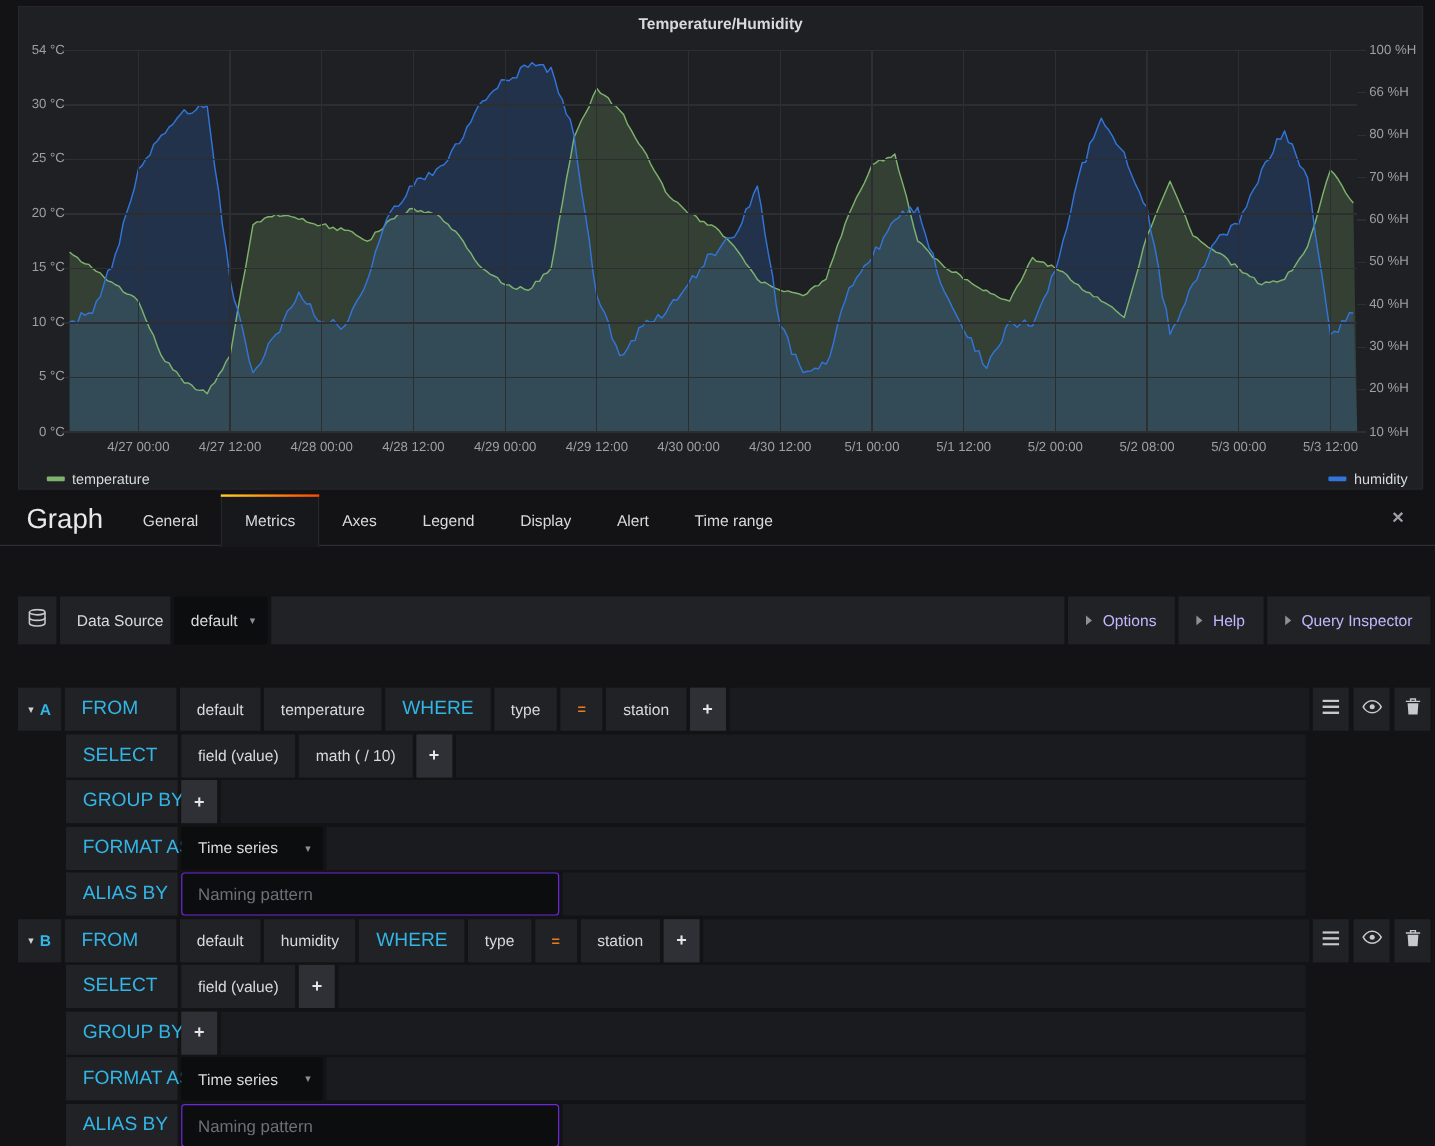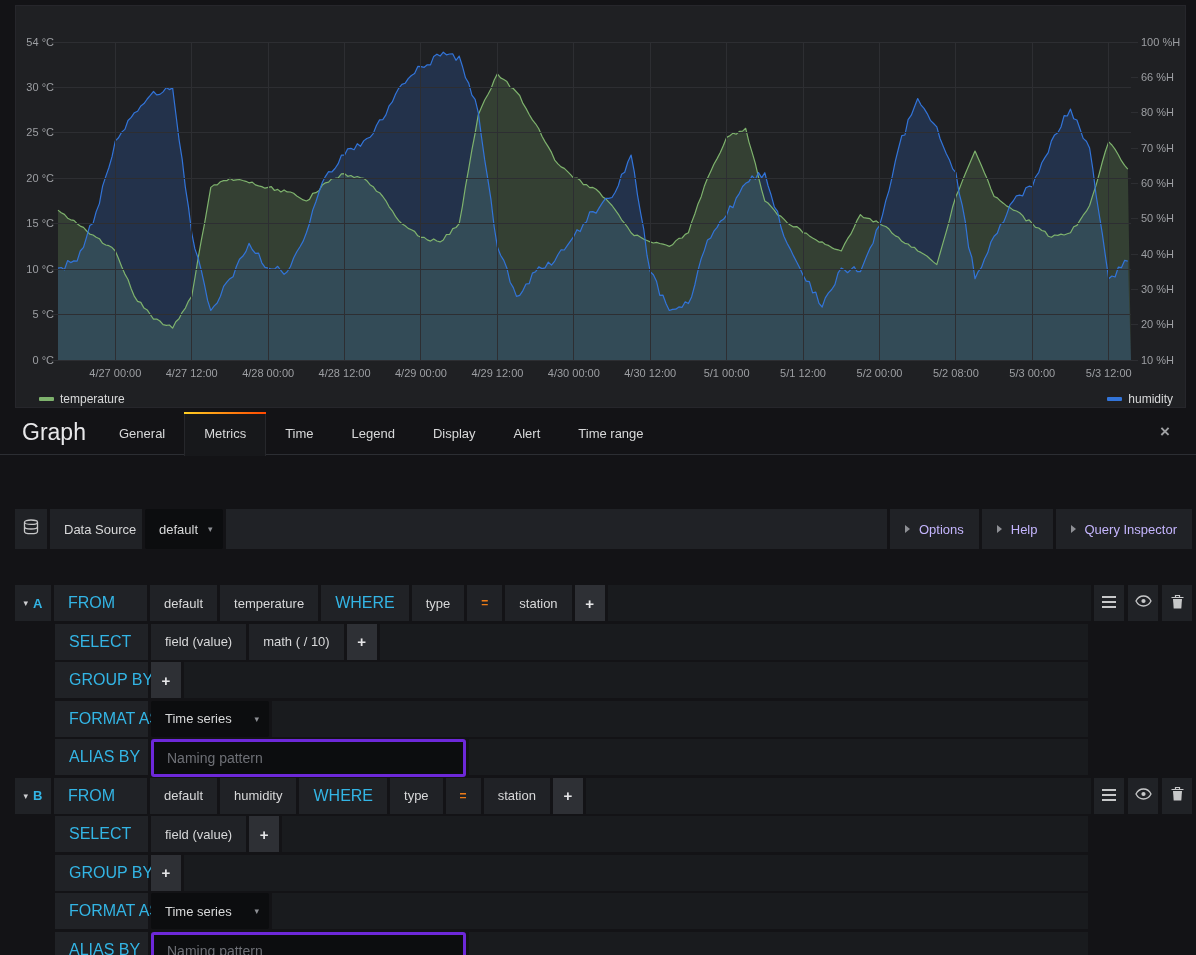--- a/index.html
+++ b/index.html
@@ -32,21 +32,21 @@
   .tab.active { background:#17181b; border-left:1px solid #26272b;
     border-right:1px solid #26272b; height:44px; }
   .tab.active::before { content:""; position:absolute; left:-1px; right:-1px; top:0;
     height:2px; background:linear-gradient(90deg,#ffcf23,#ff4800); }
   .close-x { position:absolute; right:26px; top:10px; font-size:17px; font-weight:700;
     color:#9fa0a3; cursor:pointer; line-height:20px; }
 
   
   .editor { position:absolute; left:15px; top:497px; width:1177px; }
   .row { display:flex; column-gap:3px; height:36px; margin-bottom:2.5px; }
-  .ds-row { height:40px; margin-bottom:0;margin-top:12px; }
+  .ds-row { height:40px; margin-bottom:0; }
   .cell { background:#202226; display:flex; align-items:center; padding:0 14px;
     font-size:13px; color:#d8d9da; white-space:nowrap; }
   .kw  { color:#33b5e5; font-size:16px; font-weight:500; }
   .op  { color:#eb7b18; font-weight:700; font-size:12px; }
   .label-cell { width:93px; flex:none; }
   .letter-cell { width:36px; flex:none; justify-content:center; padding:0; gap:5px; }
   .letter { color:#33b5e5; font-weight:700; font-size:13px; }
   .caret-down { font-size:9px; color:#cfd0d2; }
   .filler { flex:1; background:#191b1e; }
   .indent { width:37px; flex:none; }
@@ -54,34 +54,35 @@
   .plus-btn { background:#2e3035; width:30px; flex:none; justify-content:center;
     padding:0; font-size:15px; font-weight:700; color:#e6e6e8; cursor:pointer; }
   .icon-btn { background:#202226; width:30px; flex:none; display:flex;
     align-items:center; justify-content:center; cursor:pointer; }
   .icon-btn + .icon-btn { margin-left:1px; }
   .dropdown { background:#0c0d0f; border-radius:2px; display:flex; align-items:center;
     justify-content:space-between; padding:0 10px 0 14px; font-size:13px;
     color:#d8d9da; cursor:pointer; flex:none; }
   .dd-caret { font-size:9px; color:#8e9095; margin-left:10px; }
   .alias-input { width:315px; flex:none; background:#0c0d0f;
-    border:3px solid #6d28d9; border-radius:3px; color:#d8d9da; font-size:14px;
+    border:1px solid #6d28d9; border-radius:3px; color:#d8d9da; font-size:14px;
     padding:16px 13px; font-family:"Liberation Sans", sans-serif; }
   .alias-input::placeholder { color:#6e7076; }
   .ds-btn { background:#202226; display:flex; align-items:center; gap:9px;
     padding:0 15px; font-size:13px; color:#c4b5fd; cursor:pointer; flex:none; }
   .caret-right { width:0; height:0; border-left:5px solid #8e9095;
     border-top:4px solid transparent; border-bottom:4px solid transparent; }
   .select-parts { display:contents; }
   .icon-cell { width:32px; flex:none; justify-content:center; padding:0; }
 </style>
 </head>
 <body>
 
 <div class="panel">
+  <div class="panel-title">Temperature/Humidity</div>
   <div class="plot">
     <svg id="chart-svg" width="1073" height="318">
         <path d="M0.0,168.1L3.2,170.7L6.4,172.4L9.6,176.2L12.7,177.8L15.9,178.3L19.1,181.7L22.3,184.1L25.5,185.4L28.7,189.0L31.8,192.1L35.0,193.0L38.2,195.3L41.4,196.7L44.6,201.3L47.8,203.0L50.9,203.7L54.1,205.6L57.3,209.0L60.5,216.5L63.7,224.8L66.9,232.1L70.0,237.5L73.2,246.7L76.4,254.4L79.6,259.4L82.8,260.4L86.0,266.1L89.2,267.9L92.3,272.5L95.5,277.1L98.7,277.1L101.9,279.0L105.1,282.7L108.3,283.3L111.4,283.0L114.6,286.2L117.8,279.7L121.0,276.8L124.2,270.3L127.4,266.1L130.5,259.1L133.7,254.4L136.9,236.0L140.1,216.4L143.3,198.3L146.5,181.9L149.6,163.9L152.8,145.4L156.0,142.9L159.2,142.9L162.4,139.8L165.6,138.6L168.8,138.7L171.9,136.3L175.1,138.3L178.3,137.8L181.5,137.5L184.7,138.5L187.9,139.3L191.0,140.8L194.2,140.1L197.4,142.9L200.6,143.8L203.8,144.6L207.0,146.2L210.1,145.4L213.3,144.6L216.5,148.5L219.7,147.4L222.9,150.0L226.1,147.9L229.2,149.9L232.4,150.0L235.6,151.2L238.8,154.0L242.0,155.9L245.2,157.9L248.4,159.0L251.5,157.4L254.7,151.4L257.9,150.7L261.1,148.5L264.3,143.1L267.5,140.8L270.6,140.1L273.8,136.6L277.0,136.4L280.2,135.9L283.4,131.9L286.6,131.7L289.7,134.3L292.9,133.5L296.1,135.5L299.3,134.5L302.5,135.8L305.7,136.3L308.8,138.7L312.0,142.7L315.2,144.7L318.4,149.2L321.6,150.7L324.8,154.5L327.9,158.8L331.1,164.8L334.3,168.8L337.5,174.4L340.7,178.6L343.9,181.7L347.1,183.7L350.2,186.4L353.4,187.8L356.6,189.4L359.8,193.8L363.0,195.3L366.2,195.4L369.3,197.9L372.5,199.1L375.7,196.9L378.9,199.0L382.1,199.9L385.3,198.0L388.4,192.5L391.6,192.5L394.8,186.6L398.0,185.5L401.2,181.7L404.4,164.3L407.5,144.4L410.7,126.9L413.9,107.8L417.1,91.4L420.3,72.7L423.5,65.3L426.7,58.0L429.8,52.7L433.0,46.8L436.2,38.0L439.4,31.8L442.6,35.9L445.8,37.5L448.9,39.6L452.1,45.2L455.3,46.5L458.5,50.0L461.7,53.5L464.9,61.4L468.0,66.4L471.2,72.5L474.4,77.9L477.6,81.8L480.8,86.8L484.0,94.3L487.1,99.9L490.3,104.9L493.5,110.4L496.7,118.1L499.9,121.9L503.1,124.9L506.3,126.4L509.4,129.4L512.6,132.7L515.8,136.3L519.0,136.1L522.2,138.3L525.4,142.6L528.5,142.6L531.7,145.6L534.9,145.4L538.1,147.2L541.3,150.2L544.5,154.7L547.6,156.7L550.8,160.1L554.0,163.5L557.2,167.8L560.4,172.3L563.6,177.8L566.7,181.3L569.9,185.7L573.1,190.8L576.3,193.7L579.5,193.2L582.7,195.3L585.9,197.3L589.0,198.5L592.2,199.9L595.4,201.0L598.6,200.4L601.8,201.5L605.0,202.2L608.1,203.0L611.3,204.4L614.5,202.8L617.7,198.9L620.9,196.4L624.1,196.0L627.2,192.4L630.4,190.8L633.6,180.4L636.8,172.0L640.0,161.9L643.2,154.7L646.3,144.3L649.5,136.3L652.7,129.4L655.9,122.2L659.1,116.6L662.3,110.5L665.5,103.3L668.6,95.4L671.8,93.7L675.0,91.1L678.2,92.2L681.4,89.4L684.6,89.1L687.7,86.3L690.9,99.8L694.1,110.4L697.3,121.4L700.5,135.2L703.7,148.0L706.8,159.0L710.0,161.0L713.2,164.7L716.4,168.3L719.6,172.9L722.8,174.1L725.9,177.2L729.1,180.7L732.3,182.9L735.5,184.9L738.7,184.6L741.9,187.0L745.1,190.8L748.2,191.1L751.4,193.9L754.6,196.0L757.8,197.8L761.0,200.1L764.2,199.9L767.3,202.5L770.5,203.4L773.7,205.6L776.9,207.2L780.1,207.8L783.3,209.0L786.4,202.4L789.6,196.7L792.8,192.2L796.0,185.4L799.2,178.1L802.4,172.6L805.5,175.7L808.7,176.1L811.9,176.6L815.1,179.9L818.3,178.9L821.5,181.7L824.6,183.5L827.8,184.5L831.0,187.0L834.2,191.3L837.4,193.9L840.6,195.3L843.8,199.3L846.9,201.3L850.1,202.0L853.3,205.2L856.5,205.4L859.7,209.0L862.9,210.4L866.0,212.2L869.2,214.2L872.4,217.3L875.6,220.1L878.8,222.6L882.0,211.5L885.1,200.7L888.3,189.6L891.5,178.2L894.7,164.7L897.9,154.5L901.1,147.5L904.2,139.4L907.4,131.5L910.6,124.1L913.8,116.5L917.0,109.0L920.2,116.3L923.4,123.6L926.5,131.1L929.7,138.0L932.9,146.9L936.1,154.5L939.3,155.9L942.5,159.1L945.6,161.4L948.8,164.1L952.0,165.6L955.2,168.1L958.4,169.0L961.6,170.8L964.7,173.6L967.9,178.8L971.1,177.9L974.3,181.7L977.5,185.3L980.7,186.0L983.8,188.5L987.0,189.4L990.2,194.2L993.4,195.3L996.6,193.0L999.8,193.4L1003.0,192.1L1006.1,193.0L1009.3,191.8L1012.5,190.8L1015.7,184.8L1018.9,183.4L1022.1,178.1L1025.2,173.2L1028.4,169.2L1031.6,163.5L1034.8,153.1L1038.0,143.4L1041.2,131.8L1044.3,120.0L1047.5,109.0L1050.7,99.9L1053.9,103.0L1057.1,107.4L1060.3,112.7L1063.4,118.7L1066.6,123.3L1069.8,127.2L1073,318L0,318Z" fill="#7eb26d" fill-opacity="0.22" stroke="none"></path>
         <path d="M0.0,226.1L3.2,225.5L6.4,227.8L9.6,218.6L12.7,220.6L15.9,218.9L19.1,219.1L22.3,209.0L25.5,205.4L28.7,194.6L31.8,183.6L35.0,181.6L38.2,169.6L41.4,161.6L44.6,144.1L47.8,134.4L50.9,125.5L54.1,114.4L57.3,98.9L60.5,95.8L63.7,90.1L66.9,87.4L70.0,78.5L73.2,75.3L76.4,70.7L79.6,69.2L82.8,64.0L86.0,61.6L89.2,57.0L92.3,53.4L95.5,49.5L98.7,52.8L101.9,52.4L105.1,49.9L108.3,45.5L111.4,47.6L114.6,45.9L117.8,71.5L121.0,97.3L124.2,117.4L127.4,145.7L130.5,165.1L133.7,190.8L136.9,206.9L140.1,216.0L143.3,228.3L146.5,242.9L149.6,258.4L152.8,268.5L156.0,264.2L159.2,261.0L162.4,254.2L165.6,244.4L168.8,240.2L171.9,236.7L175.1,234.7L178.3,224.8L181.5,217.2L184.7,214.3L187.9,209.6L191.0,201.4L194.2,207.5L197.4,211.4L200.6,211.1L203.8,220.8L207.0,225.4L210.1,226.1L213.3,227.1L216.5,227.1L219.7,224.3L222.9,228.5L226.1,232.4L229.2,229.7L232.4,224.7L235.6,216.0L238.8,209.8L242.0,204.7L245.2,199.1L248.4,190.8L251.5,181.5L254.7,168.1L257.9,159.7L261.1,149.7L264.3,140.5L267.5,134.3L270.6,129.7L273.8,130.0L277.0,126.5L280.2,121.7L283.4,113.1L286.6,113.1L289.7,106.8L292.9,106.4L296.1,107.7L299.3,101.7L302.5,104.3L305.7,98.9L308.8,96.5L312.0,95.3L315.2,91.6L318.4,83.5L321.6,77.9L324.8,77.7L327.9,72.9L331.1,63.8L334.3,59.9L337.5,52.3L340.7,46.3L343.9,42.4L347.1,41.3L350.2,36.7L353.4,33.5L356.6,31.4L359.8,24.4L363.0,24.7L366.2,25.3L369.3,22.8L372.5,22.9L375.7,14.4L378.9,12.2L382.1,14.1L385.3,10.2L388.4,12.8L391.6,12.0L394.8,11.9L398.0,18.3L401.2,14.1L404.4,24.2L407.5,35.8L410.7,41.1L413.9,53.1L417.1,57.3L420.3,70.7L423.5,95.0L426.7,117.9L429.8,136.8L433.0,157.7L436.2,185.0L439.4,204.9L442.6,213.2L445.8,218.4L448.9,226.2L452.1,240.2L455.3,245.6L458.5,254.4L461.7,253.4L464.9,248.6L468.0,242.0L471.2,241.7L474.4,231.1L477.6,229.7L480.8,224.9L484.0,226.6L487.1,225.8L490.3,220.1L493.5,223.1L496.7,219.1L499.9,212.8L503.1,207.8L506.3,208.0L509.4,203.4L512.6,198.9L515.8,194.3L519.0,187.7L522.2,189.6L525.4,182.1L528.5,179.9L531.7,169.9L534.9,169.6L538.1,171.1L541.3,165.6L544.5,160.7L547.6,156.4L550.8,156.4L554.0,155.5L557.2,150.2L560.4,143.5L563.6,132.2L566.7,130.2L569.9,119.8L573.1,113.1L576.3,129.8L579.5,153.1L582.7,171.4L585.9,188.2L589.0,213.2L592.2,229.7L595.4,232.7L598.6,239.6L601.8,253.3L605.0,253.2L608.1,261.8L611.3,268.5L614.5,267.4L617.7,267.2L620.9,264.9L624.1,265.3L627.2,259.8L630.4,261.5L633.6,254.9L636.8,243.0L640.0,228.4L643.2,216.6L646.3,208.6L649.5,197.9L652.7,195.9L655.9,189.2L659.1,185.4L662.3,179.3L665.5,177.3L668.6,173.1L671.8,163.9L675.0,165.6L678.2,156.1L681.4,151.3L684.6,144.5L687.7,141.3L690.9,139.6L694.1,133.9L697.3,137.4L700.5,130.6L703.7,135.9L706.8,130.7L710.0,143.5L713.2,153.3L716.4,165.1L719.6,169.4L722.8,184.5L725.9,194.3L729.1,201.2L732.3,207.1L735.5,213.9L738.7,220.0L741.9,226.3L745.1,233.2L748.2,239.1L751.4,239.7L754.6,250.8L757.8,250.2L761.0,261.3L764.2,265.0L767.3,255.9L770.5,250.9L773.7,247.5L776.9,242.7L780.1,230.8L783.3,226.1L786.4,227.7L789.6,230.7L792.8,227.6L796.0,224.7L799.2,229.6L802.4,229.7L805.5,222.0L808.7,213.9L811.9,206.4L815.1,201.2L818.3,188.2L821.5,183.7L824.6,172.6L827.8,158.6L831.0,148.6L834.2,134.7L837.4,118.8L840.6,106.0L843.8,93.6L846.9,93.0L850.1,77.6L853.3,73.2L856.5,64.7L859.7,56.5L862.9,62.8L866.0,66.4L869.2,71.6L872.4,78.3L875.6,81.5L878.8,84.8L882.0,96.5L885.1,104.1L888.3,111.7L891.5,118.0L894.7,126.9L897.9,130.7L901.1,151.0L904.2,163.2L907.4,180.3L910.6,205.5L913.8,215.2L917.0,236.7L920.2,229.6L923.4,225.7L926.5,217.0L929.7,210.8L932.9,200.0L936.1,194.3L939.3,191.3L942.5,182.2L945.6,180.2L948.8,172.1L952.0,162.8L955.2,159.0L958.4,153.8L961.6,153.2L964.7,153.8L967.9,145.8L971.1,144.2L974.3,144.9L977.5,135.0L980.7,130.6L983.8,120.8L987.0,115.4L990.2,110.6L993.4,98.9L996.6,92.9L999.8,90.8L1003.0,85.0L1006.1,73.7L1009.3,74.0L1012.5,67.1L1015.7,76.8L1018.9,78.0L1022.1,87.3L1025.2,96.4L1028.4,99.2L1031.6,106.0L1034.8,126.8L1038.0,152.5L1041.2,172.5L1044.3,191.6L1047.5,214.6L1050.7,236.7L1053.9,234.0L1057.1,235.0L1060.3,225.2L1063.4,225.7L1066.6,218.4L1069.8,219.1L1073,318L0,318Z" fill="#3274d9" fill-opacity="0.22" stroke="none"></path>
         <path d="M0.0,168.1L3.2,170.7L6.4,172.4L9.6,176.2L12.7,177.8L15.9,178.3L19.1,181.7L22.3,184.1L25.5,185.4L28.7,189.0L31.8,192.1L35.0,193.0L38.2,195.3L41.4,196.7L44.6,201.3L47.8,203.0L50.9,203.7L54.1,205.6L57.3,209.0L60.5,216.5L63.7,224.8L66.9,232.1L70.0,237.5L73.2,246.7L76.4,254.4L79.6,259.4L82.8,260.4L86.0,266.1L89.2,267.9L92.3,272.5L95.5,277.1L98.7,277.1L101.9,279.0L105.1,282.7L108.3,283.3L111.4,283.0L114.6,286.2L117.8,279.7L121.0,276.8L124.2,270.3L127.4,266.1L130.5,259.1L133.7,254.4L136.9,236.0L140.1,216.4L143.3,198.3L146.5,181.9L149.6,163.9L152.8,145.4L156.0,142.9L159.2,142.9L162.4,139.8L165.6,138.6L168.8,138.7L171.9,136.3L175.1,138.3L178.3,137.8L181.5,137.5L184.7,138.5L187.9,139.3L191.0,140.8L194.2,140.1L197.4,142.9L200.6,143.8L203.8,144.6L207.0,146.2L210.1,145.4L213.3,144.6L216.5,148.5L219.7,147.4L222.9,150.0L226.1,147.9L229.2,149.9L232.4,150.0L235.6,151.2L238.8,154.0L242.0,155.9L245.2,157.9L248.4,159.0L251.5,157.4L254.7,151.4L257.9,150.7L261.1,148.5L264.3,143.1L267.5,140.8L270.6,140.1L273.8,136.6L277.0,136.4L280.2,135.9L283.4,131.9L286.6,131.7L289.7,134.3L292.9,133.5L296.1,135.5L299.3,134.5L302.5,135.8L305.7,136.3L308.8,138.7L312.0,142.7L315.2,144.7L318.4,149.2L321.6,150.7L324.8,154.5L327.9,158.8L331.1,164.8L334.3,168.8L337.5,174.4L340.7,178.6L343.9,181.7L347.1,183.7L350.2,186.4L353.4,187.8L356.6,189.4L359.8,193.8L363.0,195.3L366.2,195.4L369.3,197.9L372.5,199.1L375.7,196.9L378.9,199.0L382.1,199.9L385.3,198.0L388.4,192.5L391.6,192.5L394.8,186.6L398.0,185.5L401.2,181.7L404.4,164.3L407.5,144.4L410.7,126.9L413.9,107.8L417.1,91.4L420.3,72.7L423.5,65.3L426.7,58.0L429.8,52.7L433.0,46.8L436.2,38.0L439.4,31.8L442.6,35.9L445.8,37.5L448.9,39.6L452.1,45.2L455.3,46.5L458.5,50.0L461.7,53.5L464.9,61.4L468.0,66.4L471.2,72.5L474.4,77.9L477.6,81.8L480.8,86.8L484.0,94.3L487.1,99.9L490.3,104.9L493.5,110.4L496.7,118.1L499.9,121.9L503.1,124.9L506.3,126.4L509.4,129.4L512.6,132.7L515.8,136.3L519.0,136.1L522.2,138.3L525.4,142.6L528.5,142.6L531.7,145.6L534.9,145.4L538.1,147.2L541.3,150.2L544.5,154.7L547.6,156.7L550.8,160.1L554.0,163.5L557.2,167.8L560.4,172.3L563.6,177.8L566.7,181.3L569.9,185.7L573.1,190.8L576.3,193.7L579.5,193.2L582.7,195.3L585.9,197.3L589.0,198.5L592.2,199.9L595.4,201.0L598.6,200.4L601.8,201.5L605.0,202.2L608.1,203.0L611.3,204.4L614.5,202.8L617.7,198.9L620.9,196.4L624.1,196.0L627.2,192.4L630.4,190.8L633.6,180.4L636.8,172.0L640.0,161.9L643.2,154.7L646.3,144.3L649.5,136.3L652.7,129.4L655.9,122.2L659.1,116.6L662.3,110.5L665.5,103.3L668.6,95.4L671.8,93.7L675.0,91.1L678.2,92.2L681.4,89.4L684.6,89.1L687.7,86.3L690.9,99.8L694.1,110.4L697.3,121.4L700.5,135.2L703.7,148.0L706.8,159.0L710.0,161.0L713.2,164.7L716.4,168.3L719.6,172.9L722.8,174.1L725.9,177.2L729.1,180.7L732.3,182.9L735.5,184.9L738.7,184.6L741.9,187.0L745.1,190.8L748.2,191.1L751.4,193.9L754.6,196.0L757.8,197.8L761.0,200.1L764.2,199.9L767.3,202.5L770.5,203.4L773.7,205.6L776.9,207.2L780.1,207.8L783.3,209.0L786.4,202.4L789.6,196.7L792.8,192.2L796.0,185.4L799.2,178.1L802.4,172.6L805.5,175.7L808.7,176.1L811.9,176.6L815.1,179.9L818.3,178.9L821.5,181.7L824.6,183.5L827.8,184.5L831.0,187.0L834.2,191.3L837.4,193.9L840.6,195.3L843.8,199.3L846.9,201.3L850.1,202.0L853.3,205.2L856.5,205.4L859.7,209.0L862.9,210.4L866.0,212.2L869.2,214.2L872.4,217.3L875.6,220.1L878.8,222.6L882.0,211.5L885.1,200.7L888.3,189.6L891.5,178.2L894.7,164.7L897.9,154.5L901.1,147.5L904.2,139.4L907.4,131.5L910.6,124.1L913.8,116.5L917.0,109.0L920.2,116.3L923.4,123.6L926.5,131.1L929.7,138.0L932.9,146.9L936.1,154.5L939.3,155.9L942.5,159.1L945.6,161.4L948.8,164.1L952.0,165.6L955.2,168.1L958.4,169.0L961.6,170.8L964.7,173.6L967.9,178.8L971.1,177.9L974.3,181.7L977.5,185.3L980.7,186.0L983.8,188.5L987.0,189.4L990.2,194.2L993.4,195.3L996.6,193.0L999.8,193.4L1003.0,192.1L1006.1,193.0L1009.3,191.8L1012.5,190.8L1015.7,184.8L1018.9,183.4L1022.1,178.1L1025.2,173.2L1028.4,169.2L1031.6,163.5L1034.8,153.1L1038.0,143.4L1041.2,131.8L1044.3,120.0L1047.5,109.0L1050.7,99.9L1053.9,103.0L1057.1,107.4L1060.3,112.7L1063.4,118.7L1066.6,123.3L1069.8,127.2" fill="none" stroke="#7eb26d" stroke-width="1.2" stroke-linejoin="round"></path>
         <path d="M0.0,226.1L3.2,225.5L6.4,227.8L9.6,218.6L12.7,220.6L15.9,218.9L19.1,219.1L22.3,209.0L25.5,205.4L28.7,194.6L31.8,183.6L35.0,181.6L38.2,169.6L41.4,161.6L44.6,144.1L47.8,134.4L50.9,125.5L54.1,114.4L57.3,98.9L60.5,95.8L63.7,90.1L66.9,87.4L70.0,78.5L73.2,75.3L76.4,70.7L79.6,69.2L82.8,64.0L86.0,61.6L89.2,57.0L92.3,53.4L95.5,49.5L98.7,52.8L101.9,52.4L105.1,49.9L108.3,45.5L111.4,47.6L114.6,45.9L117.8,71.5L121.0,97.3L124.2,117.4L127.4,145.7L130.5,165.1L133.7,190.8L136.9,206.9L140.1,216.0L143.3,228.3L146.5,242.9L149.6,258.4L152.8,268.5L156.0,264.2L159.2,261.0L162.4,254.2L165.6,244.4L168.8,240.2L171.9,236.7L175.1,234.7L178.3,224.8L181.5,217.2L184.7,214.3L187.9,209.6L191.0,201.4L194.2,207.5L197.4,211.4L200.6,211.1L203.8,220.8L207.0,225.4L210.1,226.1L213.3,227.1L216.5,227.1L219.7,224.3L222.9,228.5L226.1,232.4L229.2,229.7L232.4,224.7L235.6,216.0L238.8,209.8L242.0,204.7L245.2,199.1L248.4,190.8L251.5,181.5L254.7,168.1L257.9,159.7L261.1,149.7L264.3,140.5L267.5,134.3L270.6,129.7L273.8,130.0L277.0,126.5L280.2,121.7L283.4,113.1L286.6,113.1L289.7,106.8L292.9,106.4L296.1,107.7L299.3,101.7L302.5,104.3L305.7,98.9L308.8,96.5L312.0,95.3L315.2,91.6L318.4,83.5L321.6,77.9L324.8,77.7L327.9,72.9L331.1,63.8L334.3,59.9L337.5,52.3L340.7,46.3L343.9,42.4L347.1,41.3L350.2,36.7L353.4,33.5L356.6,31.4L359.8,24.4L363.0,24.7L366.2,25.3L369.3,22.8L372.5,22.9L375.7,14.4L378.9,12.2L382.1,14.1L385.3,10.2L388.4,12.8L391.6,12.0L394.8,11.9L398.0,18.3L401.2,14.1L404.4,24.2L407.5,35.8L410.7,41.1L413.9,53.1L417.1,57.3L420.3,70.7L423.5,95.0L426.7,117.9L429.8,136.8L433.0,157.7L436.2,185.0L439.4,204.9L442.6,213.2L445.8,218.4L448.9,226.2L452.1,240.2L455.3,245.6L458.5,254.4L461.7,253.4L464.9,248.6L468.0,242.0L471.2,241.7L474.4,231.1L477.6,229.7L480.8,224.9L484.0,226.6L487.1,225.8L490.3,220.1L493.5,223.1L496.7,219.1L499.9,212.8L503.1,207.8L506.3,208.0L509.4,203.4L512.6,198.9L515.8,194.3L519.0,187.7L522.2,189.6L525.4,182.1L528.5,179.9L531.7,169.9L534.9,169.6L538.1,171.1L541.3,165.6L544.5,160.7L547.6,156.4L550.8,156.4L554.0,155.5L557.2,150.2L560.4,143.5L563.6,132.2L566.7,130.2L569.9,119.8L573.1,113.1L576.3,129.8L579.5,153.1L582.7,171.4L585.9,188.2L589.0,213.2L592.2,229.7L595.4,232.7L598.6,239.6L601.8,253.3L605.0,253.2L608.1,261.8L611.3,268.5L614.5,267.4L617.7,267.2L620.9,264.9L624.1,265.3L627.2,259.8L630.4,261.5L633.6,254.9L636.8,243.0L640.0,228.4L643.2,216.6L646.3,208.6L649.5,197.9L652.7,195.9L655.9,189.2L659.1,185.4L662.3,179.3L665.5,177.3L668.6,173.1L671.8,163.9L675.0,165.6L678.2,156.1L681.4,151.3L684.6,144.5L687.7,141.3L690.9,139.6L694.1,133.9L697.3,137.4L700.5,130.6L703.7,135.9L706.8,130.7L710.0,143.5L713.2,153.3L716.4,165.1L719.6,169.4L722.8,184.5L725.9,194.3L729.1,201.2L732.3,207.1L735.5,213.9L738.7,220.0L741.9,226.3L745.1,233.2L748.2,239.1L751.4,239.7L754.6,250.8L757.8,250.2L761.0,261.3L764.2,265.0L767.3,255.9L770.5,250.9L773.7,247.5L776.9,242.7L780.1,230.8L783.3,226.1L786.4,227.7L789.6,230.7L792.8,227.6L796.0,224.7L799.2,229.6L802.4,229.7L805.5,222.0L808.7,213.9L811.9,206.4L815.1,201.2L818.3,188.2L821.5,183.7L824.6,172.6L827.8,158.6L831.0,148.6L834.2,134.7L837.4,118.8L840.6,106.0L843.8,93.6L846.9,93.0L850.1,77.6L853.3,73.2L856.5,64.7L859.7,56.5L862.9,62.8L866.0,66.4L869.2,71.6L872.4,78.3L875.6,81.5L878.8,84.8L882.0,96.5L885.1,104.1L888.3,111.7L891.5,118.0L894.7,126.9L897.9,130.7L901.1,151.0L904.2,163.2L907.4,180.3L910.6,205.5L913.8,215.2L917.0,236.7L920.2,229.6L923.4,225.7L926.5,217.0L929.7,210.8L932.9,200.0L936.1,194.3L939.3,191.3L942.5,182.2L945.6,180.2L948.8,172.1L952.0,162.8L955.2,159.0L958.4,153.8L961.6,153.2L964.7,153.8L967.9,145.8L971.1,144.2L974.3,144.9L977.5,135.0L980.7,130.6L983.8,120.8L987.0,115.4L990.2,110.6L993.4,98.9L996.6,92.9L999.8,90.8L1003.0,85.0L1006.1,73.7L1009.3,74.0L1012.5,67.1L1015.7,76.8L1018.9,78.0L1022.1,87.3L1025.2,96.4L1028.4,99.2L1031.6,106.0L1034.8,126.8L1038.0,152.5L1041.2,172.5L1044.3,191.6L1047.5,214.6L1050.7,236.7L1053.9,234.0L1057.1,235.0L1060.3,225.2L1063.4,225.7L1066.6,218.4L1069.8,219.1" fill="none" stroke="#3274d9" stroke-width="1.2" stroke-linejoin="round"></path>
         <g stroke="#2d2e32" stroke-width="1" shape-rendering="crispEdges">
           <line x1="-7" y1="0" x2="1073" y2="0"></line>
           <line x1="-7" y1="45.428571428571445" x2="1073" y2="45.428571428571445"></line>
           <line x1="-7" y1="90.85714285714286" x2="1073" y2="90.85714285714286"></line>
@@ -163,21 +164,21 @@
       <span class="legend-swatch" style="background: rgb(50, 116, 217);"></span>
       <span>humidity</span>
     </div>
 </div>
 
 <div class="tabbar">
   <div class="editor-title">Graph</div>
   <div class="tabs" id="tabs">
       <div class="tab">General</div>
       <div class="tab active">Metrics</div>
-      <div class="tab">Time</div>
+      <div class="tab">Axes</div>
       <div class="tab">Legend</div>
       <div class="tab">Display</div>
       <div class="tab">Alert</div>
       <div class="tab">Time range</div>
     </div>
   <div class="close-x">×</div>
 </div>
 
 <div class="editor">
 

